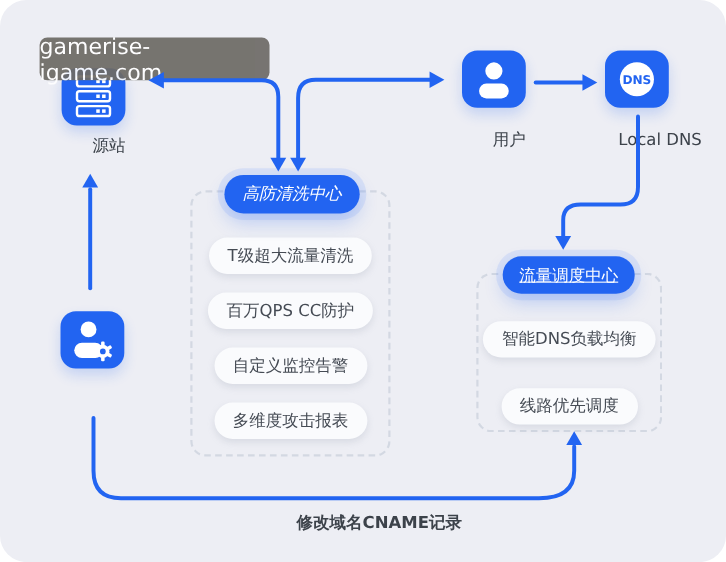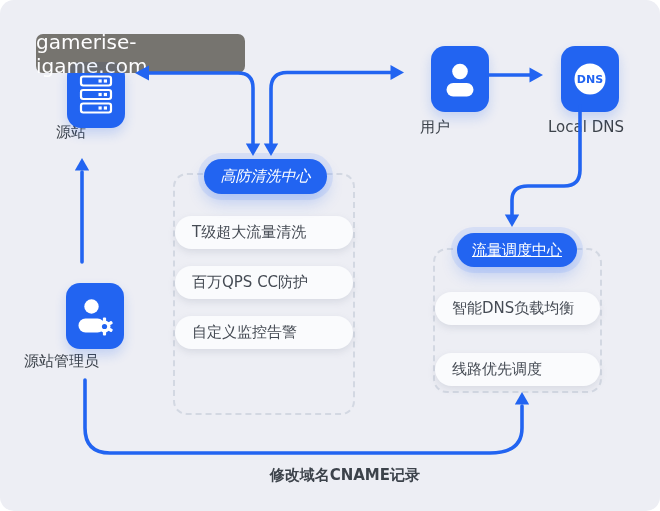--- a/index.html
+++ b/index.html
@@ -6,33 +6,33 @@
     --color-accent:#2264f1;
     --color-background:#edeef4;
     --color-dashed:#d3d8e2;
     --color-item_bg:#fafbfd;
     --color-text:#3c424a;
     --color-watermark_bg:#6e6b66;
   }
   *{box-sizing:border-box;margin:0;padding:0;}
   body{background:#ffffff;font-family:"DejaVu Sans","Liberation Sans",sans-serif;}
   .canvas{position:relative;width:660px;height:511px;background:var(--color-background);
-          border-radius:14px;overflow:hidden;padding-left:12px;}
+          border-radius:24px;overflow:hidden;padding-left:12px;}
   
   .flow-svg{position:absolute;left:0;top:0;z-index:5;pointer-events:none;}
   .flow{stroke:var(--color-accent);stroke-width:3.6;fill:none;stroke-linecap:round;}
   .arrowhead{fill:var(--color-accent);stroke:none;}
   
-  .icon-sq{position:absolute;width:58px;height:66px;border-radius:14px;
+  .icon-sq{position:absolute;width:58px;height:52px;border-radius:14px;
            background:var(--color-accent);display:flex;align-items:center;justify-content:center;
-           box-shadow:0 6px 12px rgba(34,100,241,.20);z-index:3;margin-left:11px;}
-  .node-label{position:absolute;font-size:15px;color:var(--color-text);text-align:left;z-index:2;}
+           box-shadow:0 6px 12px rgba(34,100,241,.20);z-index:3;}
+  .node-label{position:absolute;font-size:15px;color:var(--color-text);text-align:right;z-index:2;}
   
   .dashed-box{position:absolute;border:2px dashed var(--color-dashed);border-radius:14px;
-              display:flex;flex-direction:column;z-index:2;}
+              display:flex;flex-direction:column;align-items:center;z-index:2;}
   .blue-pill{position:absolute;background:var(--color-accent);color:#fff;border-radius:18px;
              font-size:15px;display:flex;align-items:center;justify-content:center;z-index:3;
              box-shadow:0 0 0 6px rgba(90,140,255,.14),0 8px 16px rgba(34,100,241,.25);}
   .item-pill{height:33px;line-height:33px;padding:0 17px;background:var(--color-item_bg);
              border-radius:17px;font-size:15px;color:#454b54;white-space:nowrap;
              box-shadow:0 3px 7px rgba(140,150,170,.22);}
   .box-cleaning{left:173px;top:173px;width:182px;height:242px;padding-top:41px;gap:17px;}
   .box-scheduling{left:433px;top:248px;width:169px;height:145px;padding-top:42px;gap:28px;}
   
   .watermark{position:absolute;left:36px;top:34px;width:209px;height:39px;z-index:4;
@@ -98,26 +98,26 @@
           <rect x="-1.6" y="-9" width="3.2" height="4.2" rx="1" transform="rotate(120)"></rect>
           <rect x="-1.6" y="-9" width="3.2" height="4.2" rx="1" transform="rotate(180)"></rect>
           <rect x="-1.6" y="-9" width="3.2" height="4.2" rx="1" transform="rotate(240)"></rect>
           <rect x="-1.6" y="-9" width="3.2" height="4.2" rx="1" transform="rotate(300)"></rect>
         </g>
         <circle r="6" fill="#fff"></circle>
         <circle class="accent-fill" r="2.6"></circle>
       </g>
     </svg>
   </div>
-  <div class="node-label" style="left:24px;top:352px;width:120px;">源站管理员</div>
 
   <div class="dashed-box box-cleaning">
     <div class="item-pill">T级超大流量清洗</div>
     <div class="item-pill">百万QPS CC防护</div>
     <div class="item-pill">自定义监控告警</div>
+    <div class="item-pill">多维度攻击报表</div>
   </div>
   <div class="blue-pill" style="left:204px;top:159px;width:123px;height:35px;font-style:italic;">高防清洗中心</div>
 
   <div class="dashed-box box-scheduling">
     <div class="item-pill">智能DNS负载均衡</div>
     <div class="item-pill">线路优先调度</div>
   </div>
   <div class="blue-pill" style="left:457px;top:233px;width:120px;height:34px;text-decoration:underline;">流量调度中心</div>
 
   <div class="bottom-label">修改域名CNAME记录</div>

